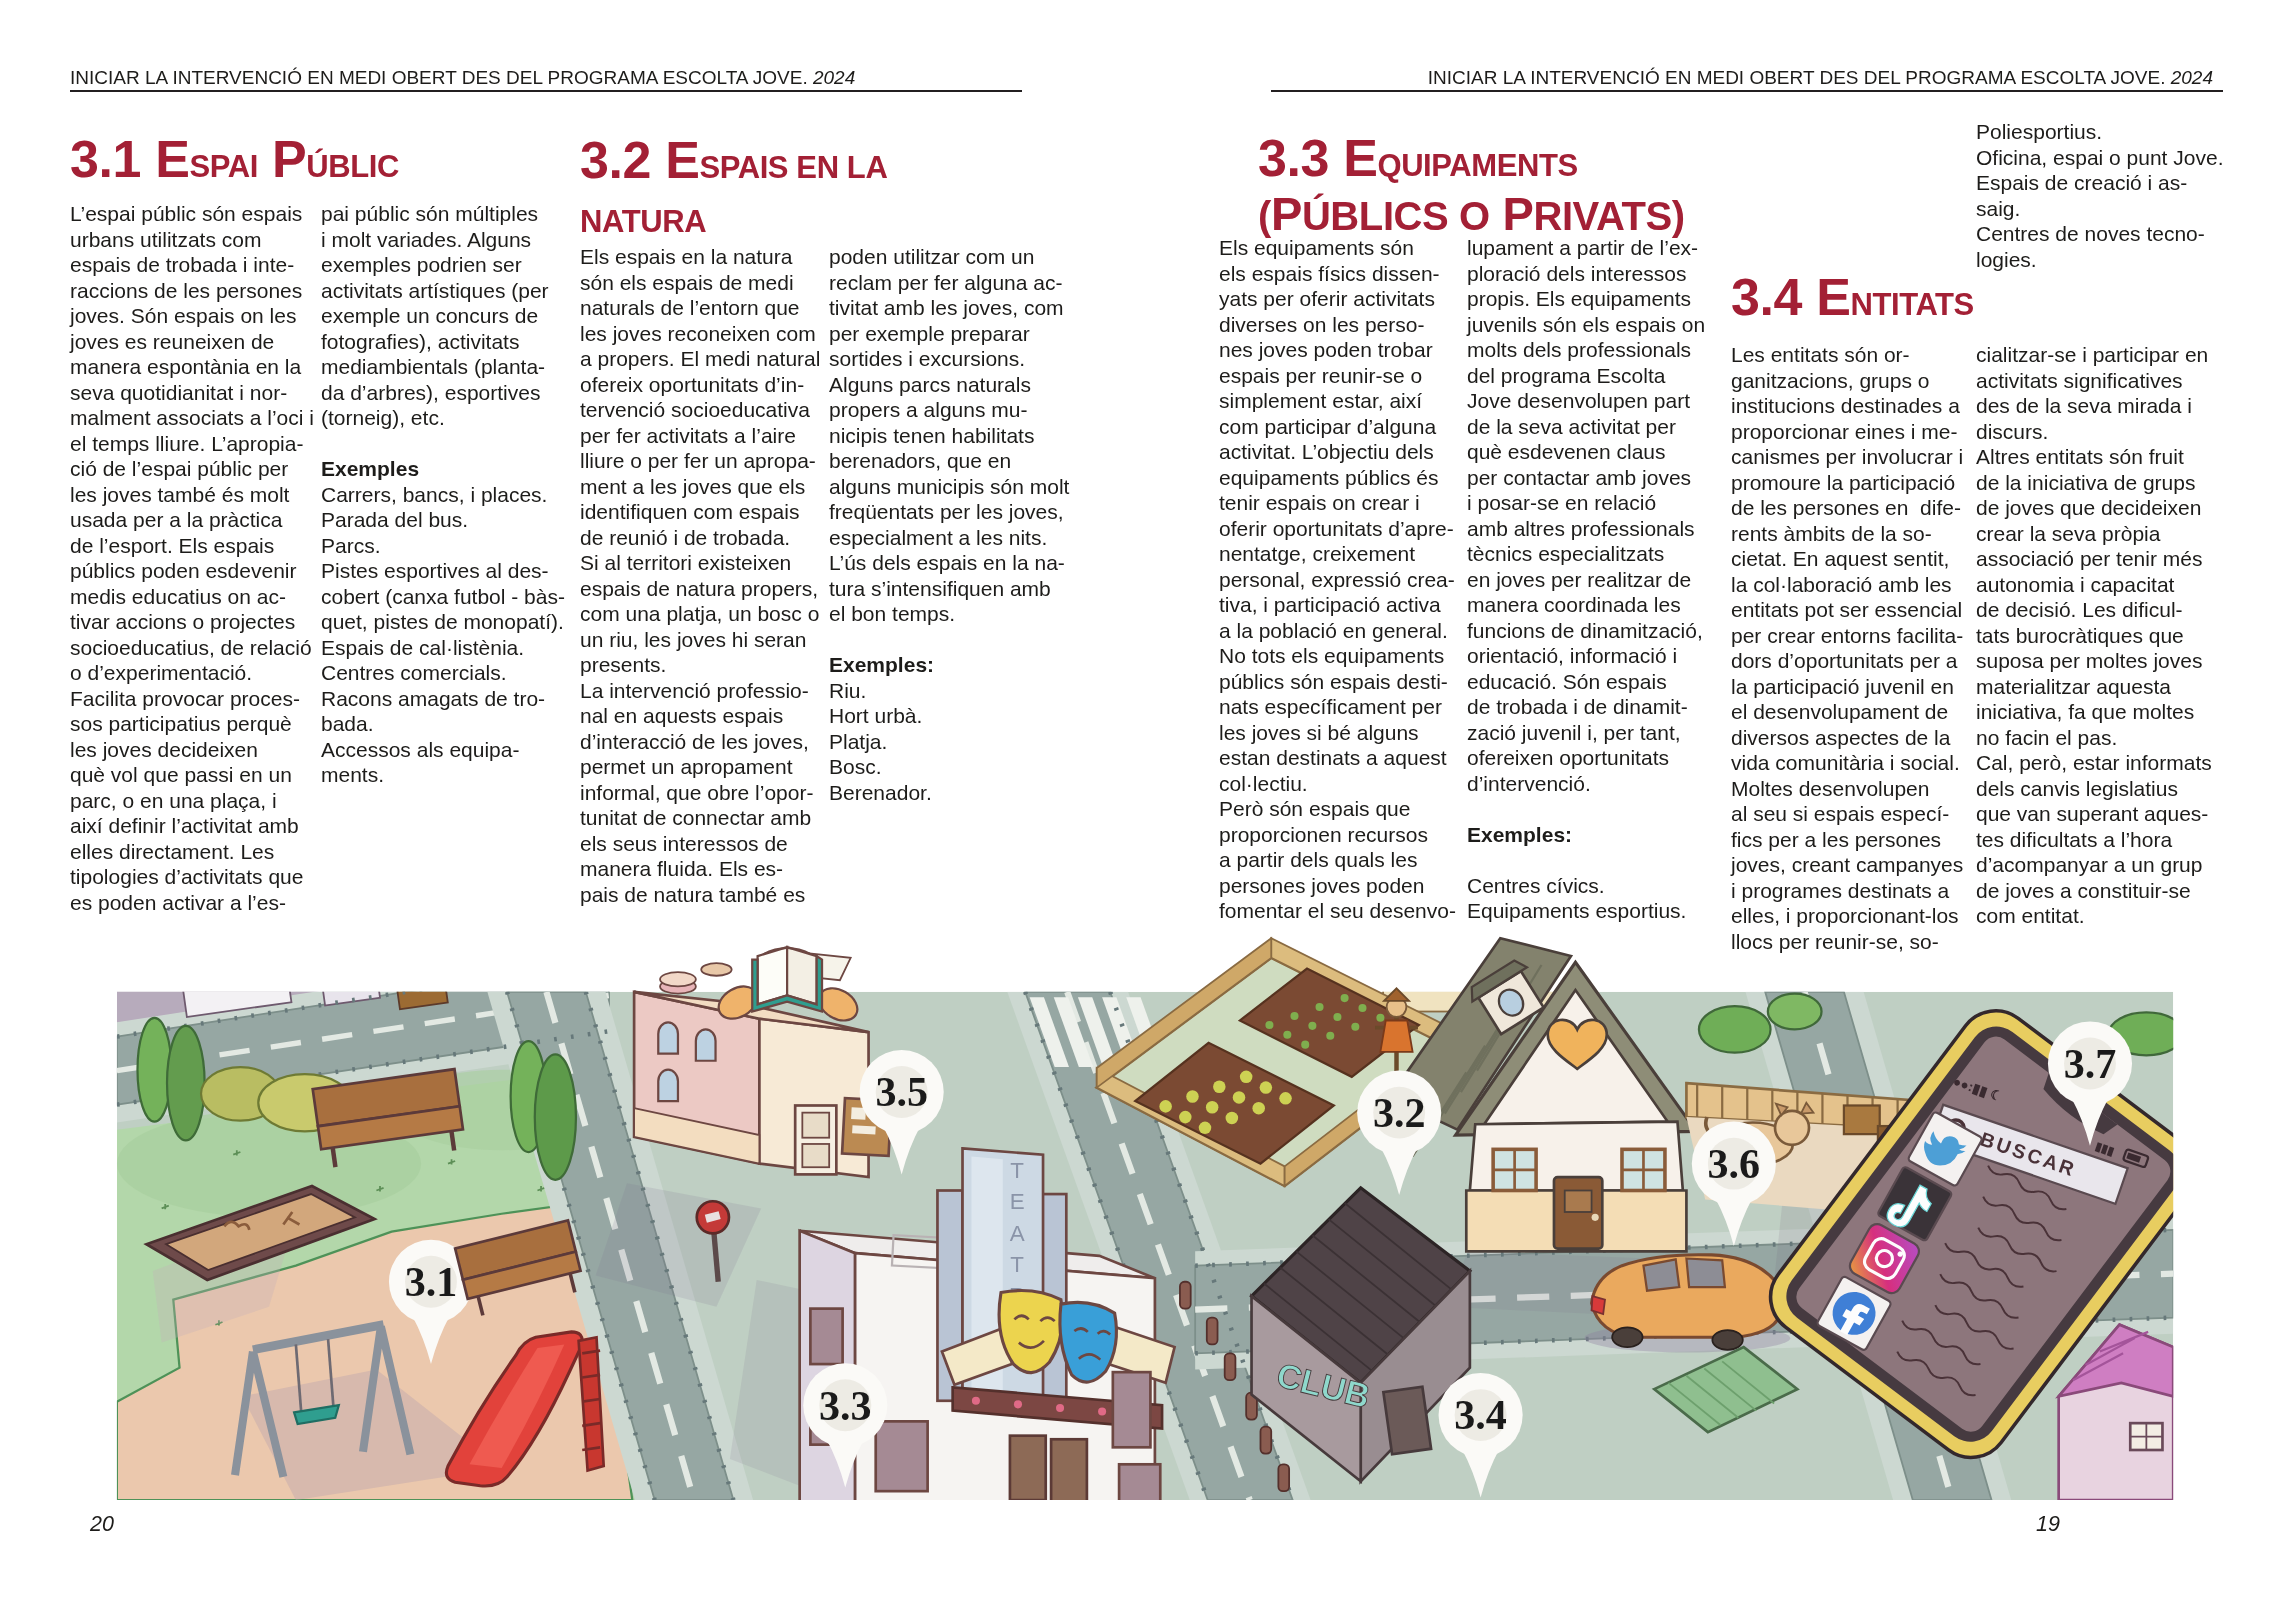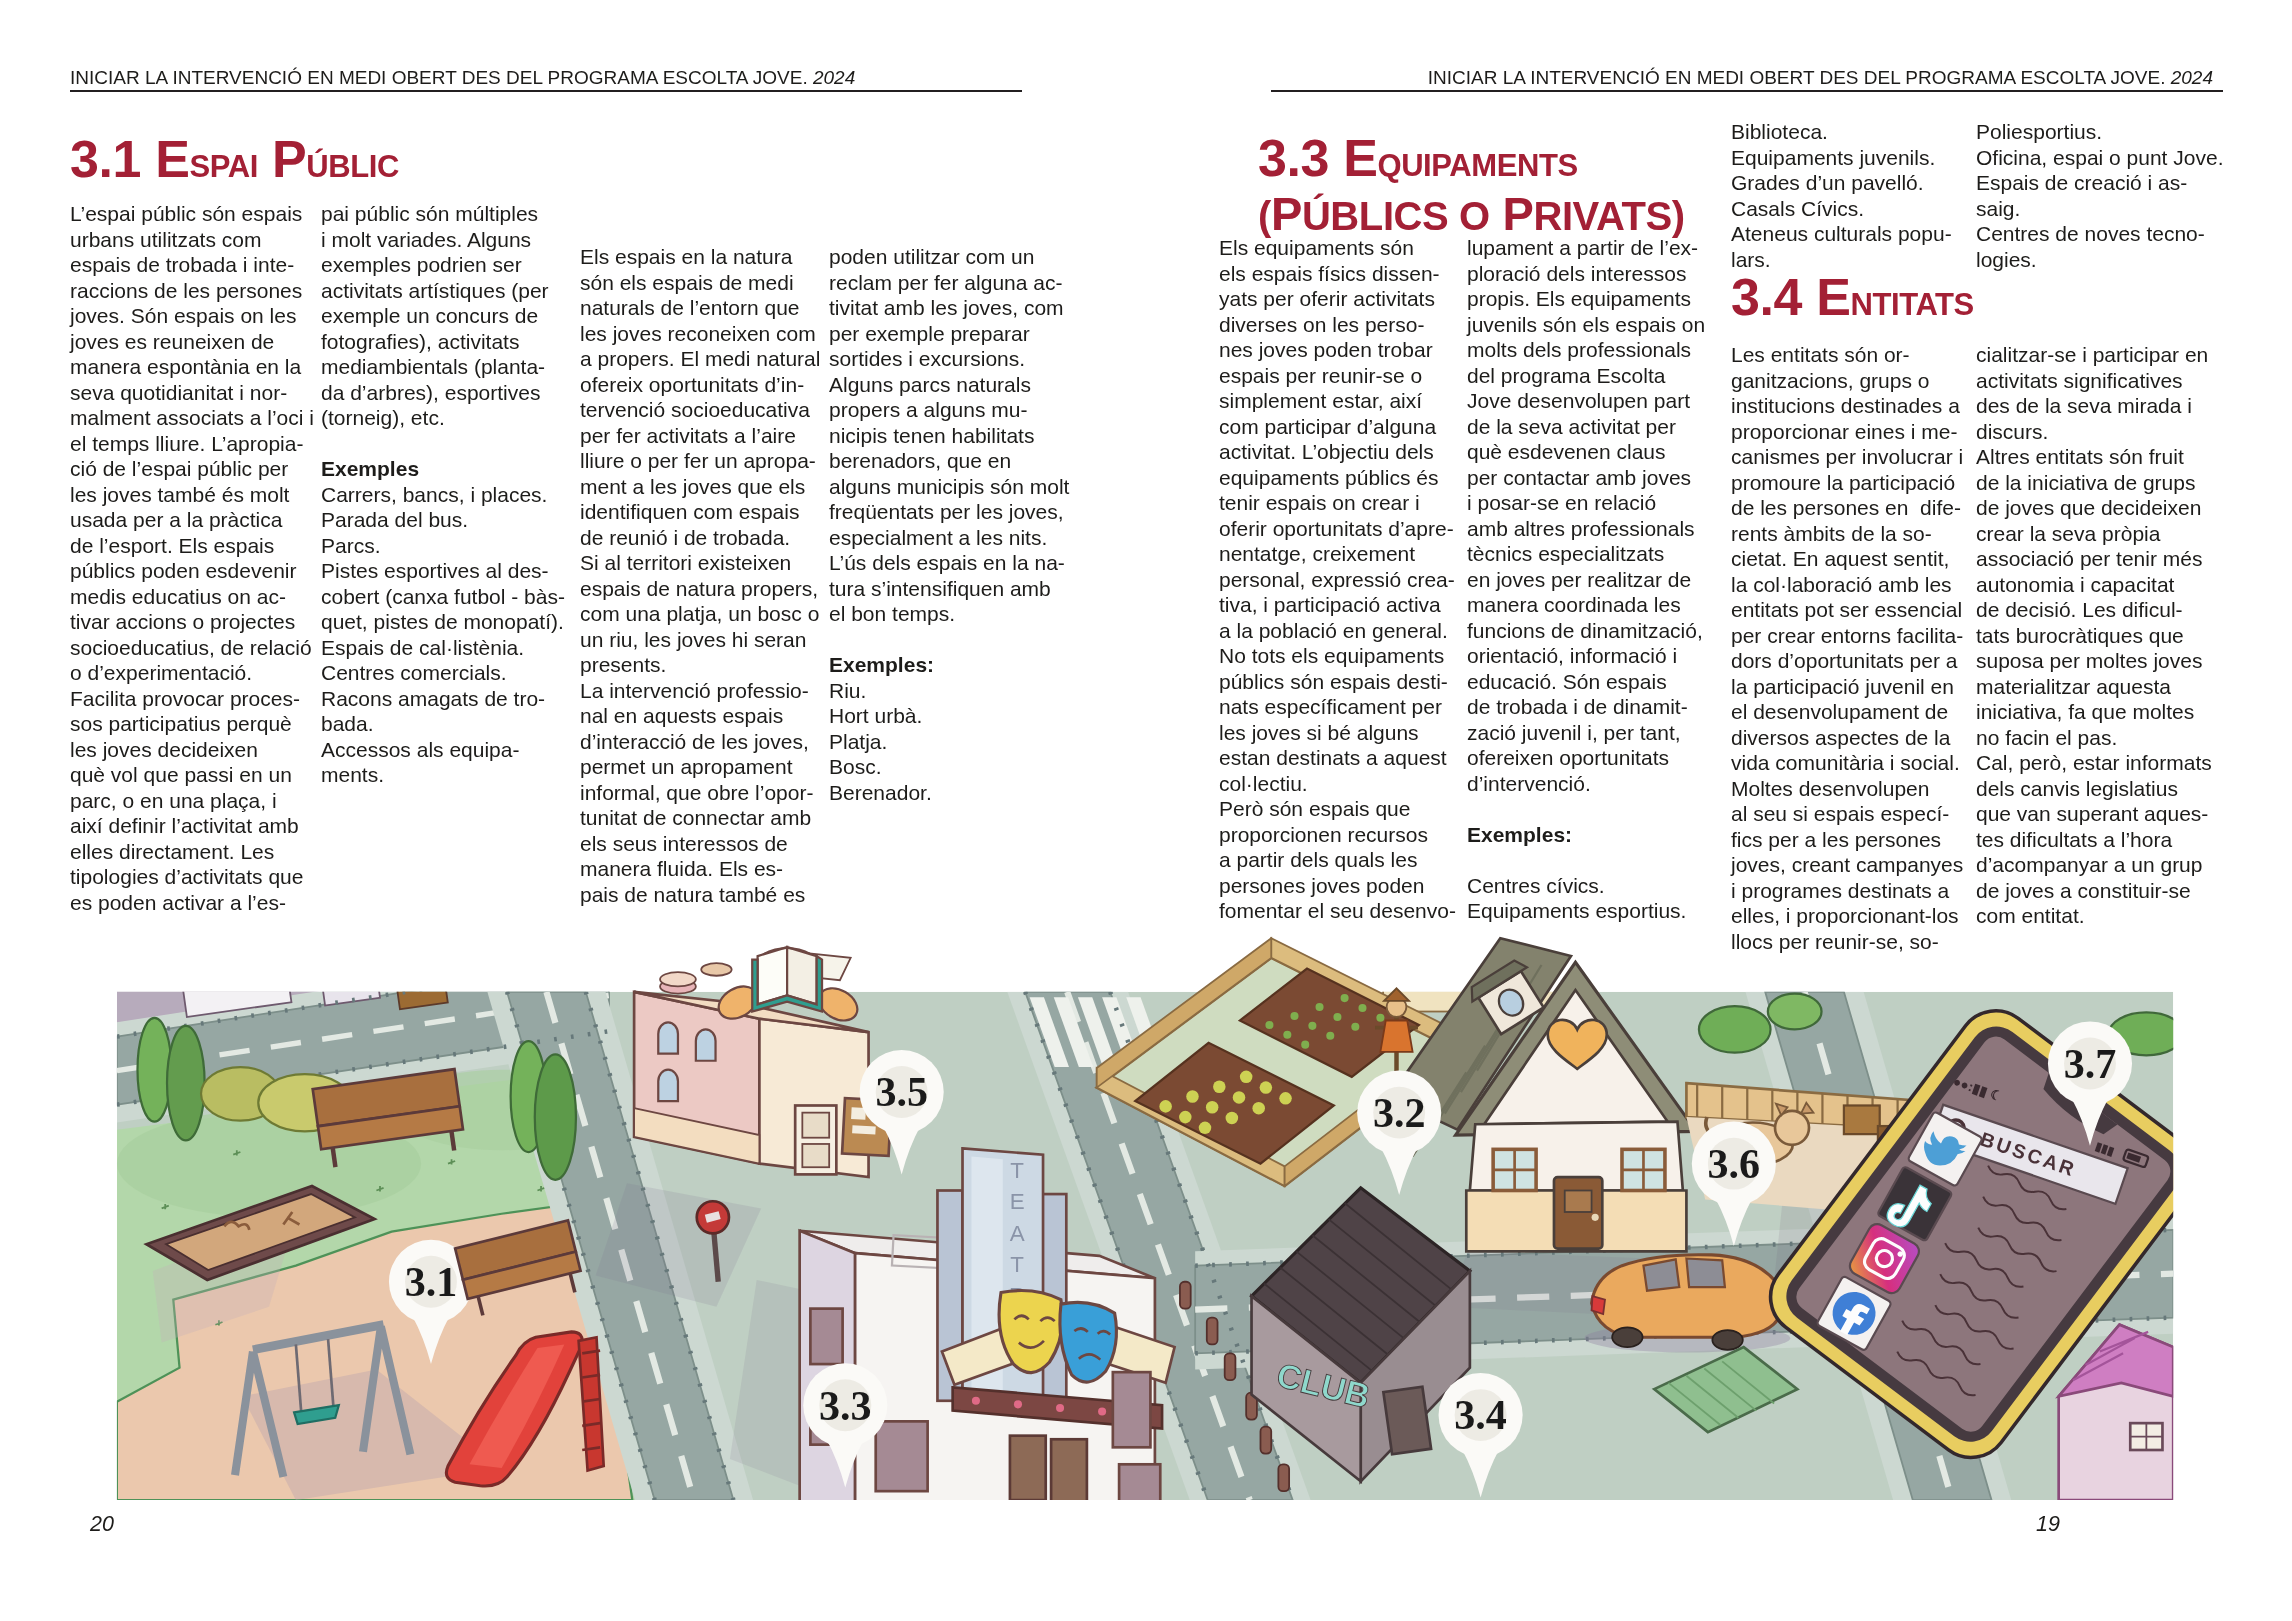--- a/index.html
+++ b/index.html
@@ -14,36 +14,36 @@
 .pg{position:absolute;font-size:21.5px;line-height:21.5px;font-style:italic;color:#1d1c1a}
 </style></head>
 <body>
 <div id="page">
 <div class="hdr" style="left:70px;top:68px">INICIAR LA INTERVENCIÓ EN MEDI OBERT DES DEL PROGRAMA ESCOLTA JOVE. <i>2024</i></div>
 <div class="hdr" style="left:1271px;top:68px;width:942px;text-align:right">INICIAR LA INTERVENCIÓ EN MEDI OBERT DES DEL PROGRAMA ESCOLTA JOVE. <i>2024</i></div>
 <div class="rule" style="left:70px;top:90px;width:952px"></div>
 <div class="rule" style="left:1271px;top:90px;width:952px"></div>
 
 <div class="hd" style="left:70px;top:136px">3.1 E<span class="sc">SPAI</span> P<span class="sc">ÚBLIC</span></div>
+<div class="hd" style="left:580px;top:137px">3.2 E<span class="sc">SPAIS EN LA</span><br><span class="sc">NATURA</span></div>
 <div class="hd" style="left:1258px;top:135px">3.3 E<span class="sc">QUIPAMENTS</span><br><span class="hd2"><span class="sc2">(</span>P<span class="sc2">ÚBLICS O</span> P<span class="sc2">RIVATS)</span></span></div>
 <div class="hd" style="left:1731px;top:274px">3.4 E<span class="sc">NTITATS</span></div>
 
 <div class="col" style="left:70px;top:201px">L’espai públic són espais<br>urbans utilitzats com<br>espais de trobada i inte-<br>raccions de les persones<br>joves. Són espais on les<br>joves es reuneixen de<br>manera espontània en la<br>seva quotidianitat i nor-<br>malment associats a l’oci i<br>el temps lliure. L’apropia-<br>ció de l’espai públic per<br>les joves també és molt<br>usada per a la pràctica<br>de l’esport. Els espais<br>públics poden esdevenir<br>medis educatius on ac-<br>tivar accions o projectes<br>socioeducatius, de relació<br>o d’experimentació.<br>Facilita provocar proces-<br>sos participatius perquè<br>les joves decideixen<br>què vol que passi en un<br>parc, o en una plaça, i<br>així definir l’activitat amb<br>elles directament. Les<br>tipologies d’activitats que<br>es poden activar a l’es-</div>
 
 <div class="col" style="left:321px;top:201px">pai públic són múltiples<br>i molt variades. Alguns<br>exemples podrien ser<br>activitats artístiques (per<br>exemple un concurs de<br>fotografies), activitats<br>mediambientals (planta-<br>da d’arbres), esportives<br>(torneig), etc.<br><br><span class="b">Exemples</span><br>Carrers, bancs, i places.<br>Parada del bus.<br>Parcs.<br>Pistes esportives al des-<br>cobert (canxa futbol - bàs-<br>quet, pistes de monopatí).<br>Espais de cal·listènia.<br>Centres comercials.<br>Racons amagats de tro-<br>bada.<br>Accessos als equipa-<br>ments.</div>
 
 <div class="col" style="left:580px;top:244px">Els espais en la natura<br>són els espais de medi<br>naturals de l’entorn que<br>les joves reconeixen com<br>a propers. El medi natural<br>ofereix oportunitats d’in-<br>tervenció socioeducativa<br>per fer activitats a l’aire<br>lliure o per fer un apropa-<br>ment a les joves que els<br>identifiquen com espais<br>de reunió i de trobada.<br>Si al territori existeixen<br>espais de natura propers,<br>com una platja, un bosc o<br>un riu, les joves hi seran<br>presents.<br>La intervenció professio-<br>nal en aquests espais<br>d’interacció de les joves,<br>permet un apropament<br>informal, que obre l’opor-<br>tunitat de connectar amb<br>els seus interessos de<br>manera fluida. Els es-<br>pais de natura també es</div>
 
 <div class="col" style="left:829px;top:244px">poden utilitzar com un<br>reclam per fer alguna ac-<br>tivitat amb les joves, com<br>per exemple preparar<br>sortides i excursions.<br>Alguns parcs naturals<br>propers a alguns mu-<br>nicipis tenen habilitats<br>berenadors, que en<br>alguns municipis són molt<br>freqüentats per les joves,<br>especialment a les nits.<br>L’ús dels espais en la na-<br>tura s’intensifiquen amb<br>el bon temps.<br><br><span class="b">Exemples:</span><br>Riu.<br>Hort urbà.<br>Platja.<br>Bosc.<br>Berenador.</div>
 
 <div class="col" style="left:1219px;top:235px">Els equipaments són<br>els espais físics dissen-<br>yats per oferir activitats<br>diverses on les perso-<br>nes joves poden trobar<br>espais per reunir-se o<br>simplement estar, així<br>com participar d’alguna<br>activitat. L’objectiu dels<br>equipaments públics és<br>tenir espais on crear i<br>oferir oportunitats d’apre-<br>nentatge, creixement<br>personal, expressió crea-<br>tiva, i participació activa<br>a la població en general.<br>No tots els equipaments<br>públics són espais desti-<br>nats específicament per<br>les joves si bé alguns<br>estan destinats a aquest<br>col·lectiu.<br>Però són espais que<br>proporcionen recursos<br>a partir dels quals les<br>persones joves poden<br>fomentar el seu desenvo-</div>
 
 <div class="col" style="left:1467px;top:235px">lupament a partir de l’ex-<br>ploració dels interessos<br>propis. Els equipaments<br>juvenils són els espais on<br>molts dels professionals<br>del programa Escolta<br>Jove desenvolupen part<br>de la seva activitat per<br>què esdevenen claus<br>per contactar amb joves<br>i posar-se en relació<br>amb altres professionals<br>tècnics especialitzats<br>en joves per realitzar de<br>manera coordinada les<br>funcions de dinamització,<br>orientació, informació i<br>educació. Són espais<br>de trobada i de dinamit-<br>zació juvenil i, per tant,<br>ofereixen oportunitats<br>d’intervenció.<br><br><span class="b">Exemples:</span><br><br>Centres cívics.<br>Equipaments esportius.</div>
 
-<div class="col" style="left:1731px;top:119px">Biblioteca.<br>Equipaments juvenils.<br>Grades d’un pavelló.<br>Casals Cívics.<br>Ateneus culturals popu-<br>lars.</div>
 
 <div class="col" style="left:1976px;top:119px">Poliesportius.<br>Oficina, espai o punt Jove.<br>Espais de creació i as-<br>saig.<br>Centres de noves tecno-<br>logies.</div>
 
 <div class="col" style="left:1731px;top:342px">Les entitats són or-<br>ganitzacions, grups o<br>institucions destinades a<br>proporcionar eines i me-<br>canismes per involucrar i<br>promoure la participació<br>de les persones en&nbsp; dife-<br>rents àmbits de la so-<br>cietat. En aquest sentit,<br>la col·laboració amb les<br>entitats pot ser essencial<br>per crear entorns facilita-<br>dors d’oportunitats per a<br>la participació juvenil en<br>el desenvolupament de<br>diversos aspectes de la<br>vida comunitària i social.<br>Moltes desenvolupen<br>al seu si espais especí-<br>fics per a les persones<br>joves, creant campanyes<br>i programes destinats a<br>elles, i proporcionant-los<br>llocs per reunir-se, so-</div>
 
 <div class="col" style="left:1976px;top:342px">cialitzar-se i participar en<br>activitats significatives<br>des de la seva mirada i<br>discurs.<br>Altres entitats són fruit<br>de la iniciativa de grups<br>de joves que decideixen<br>crear la seva pròpia<br>associació per tenir més<br>autonomia i capacitat<br>de decisió. Les dificul-<br>tats burocràtiques que<br>suposa per moltes joves<br>materialitzar aquesta<br>iniciativa, fa que moltes<br>no facin el pas.<br>Cal, però, estar informats<br>dels canvis legislatius<br>que van superant aques-<br>tes dificultats a l’hora<br>d’acompanyar a un grup<br>de joves a constituir-se<br>com entitat.</div>
 
 <div class="pg" style="left:90px;top:1514px">20</div>
 <div class="pg" style="left:2036px;top:1514px;width:179px;text-align:left">19</div>
 

